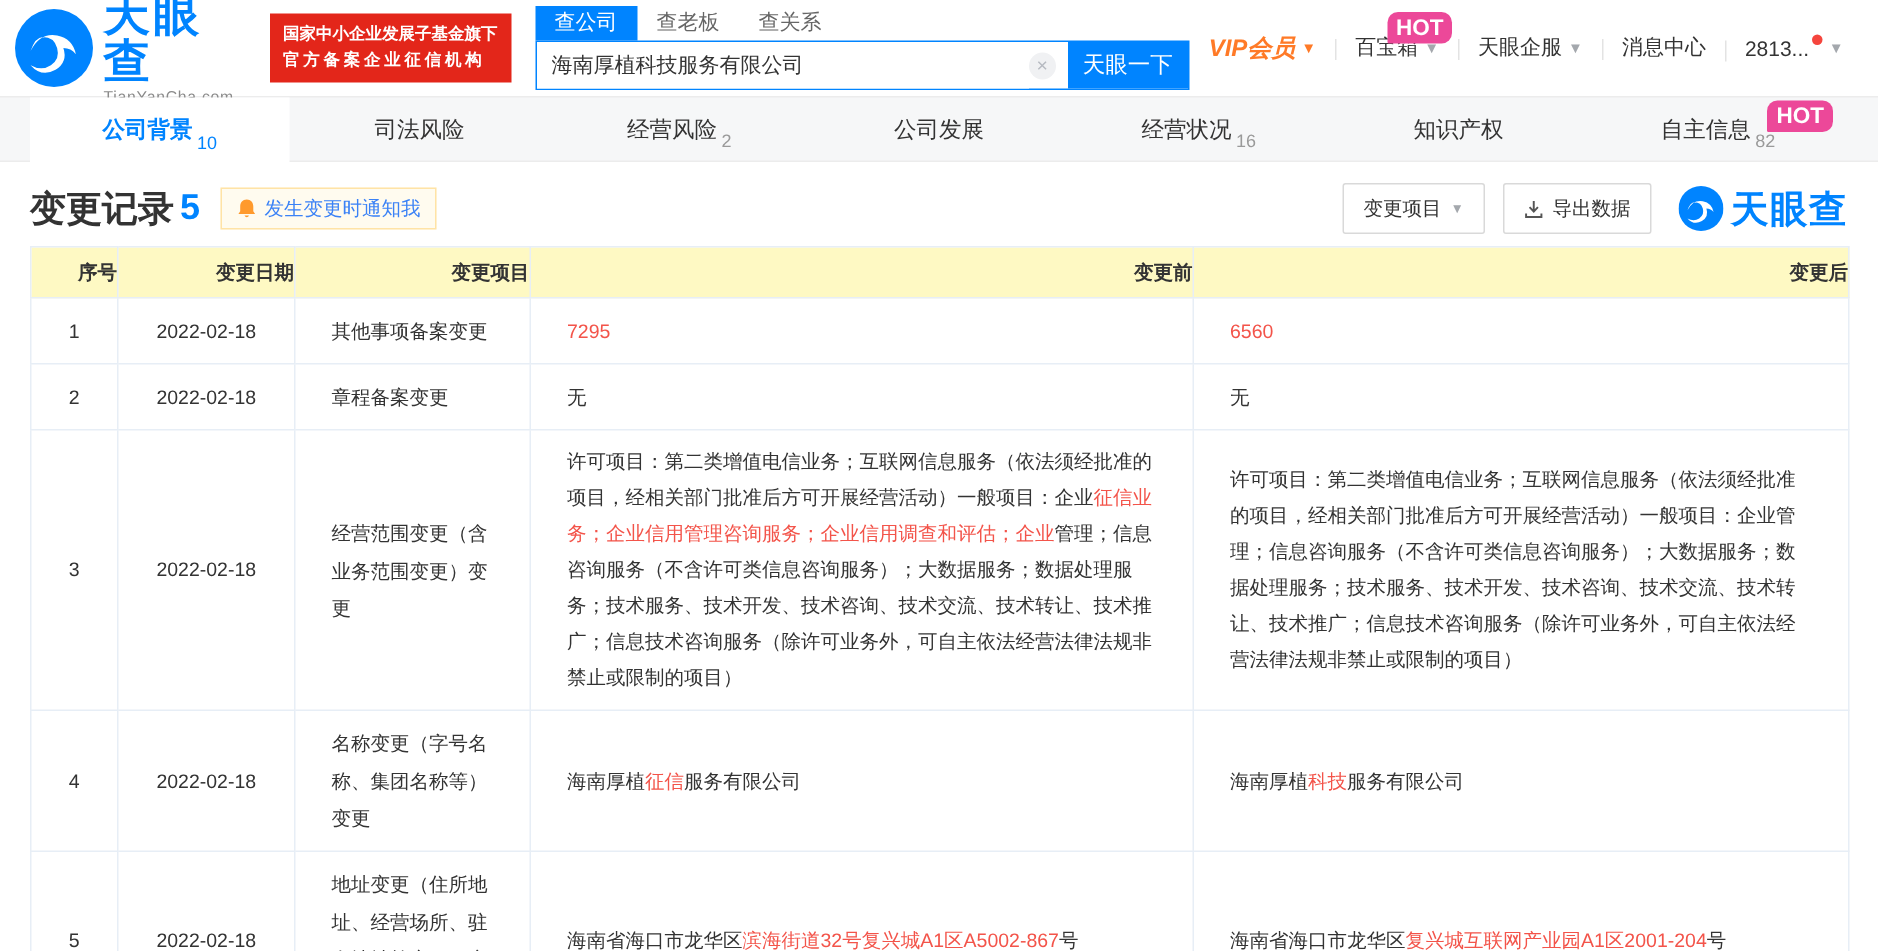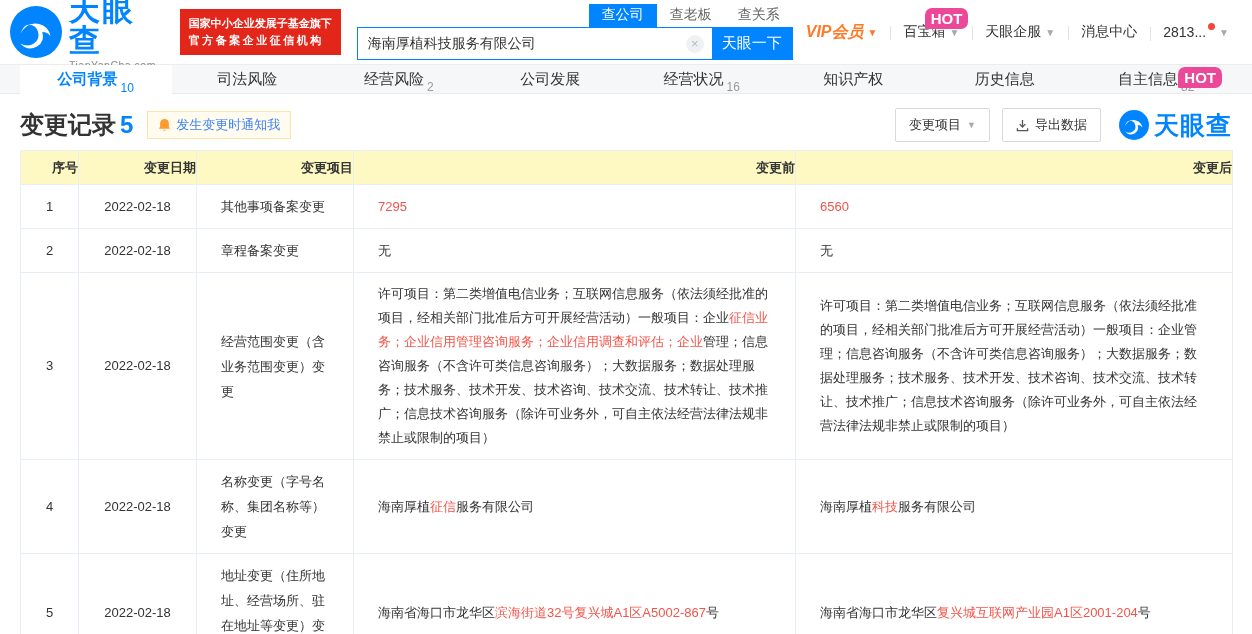--- a/index.html
+++ b/index.html
@@ -10,21 +10,21 @@
   .hdr { display:flex; align-items:center; height:64px; padding:0 10px; background:#fff; }
   .logo { display:flex; align-items:center; gap:7px; cursor:pointer; }
   .logo-icon { width:52px; height:52px; flex:none; }
   .logo-title { font-size:31px; font-weight:700; color:#0084ff; letter-spacing:2px; line-height:1; }
   .logo-sub { font-size:10.5px; color:#8a8a8a; letter-spacing:.5px; margin-top:3px; }
   .gov-badge { margin-left:12px; background:#e3261a; color:#fff; padding:6px 9px;
     font-size:11px; font-weight:700; line-height:1.55; white-space:nowrap; }
   .gov-badge .l2 { letter-spacing:2.5px; }
 
   .search { margin-left:16px; width:437px; }
-  .search-tabs { display:flex; font-size:14px;justify-content:flex-end; }
+  .search-tabs { display:flex; font-size:14px; }
   .search-tab { padding:2px 13px 3px; color:#666; cursor:pointer; }
   .search-tab.active { background:#0084ff; color:#fff; }
   .search-box { display:flex; height:33px; border:1px solid #0084ff; }
   .search-box input { flex:1; border:none; outline:none; padding:0 10px; font-size:14px; color:#333;
     font-family:inherit; min-width:0; }
   .clear { align-self:center; width:18px; height:18px; border-radius:50%; background:#f0f1f3;
     color:#b6bac1; font-size:13px; line-height:17px; text-align:center; margin-right:8px; cursor:pointer; flex:none; }
   .go-btn { width:80px; background:#0084ff; color:#fff; border:none; font-size:15px; cursor:pointer;
     font-family:inherit; flex:none; }
 
@@ -36,21 +36,21 @@
   .tr-item.vip { color:#ff7a27; font-weight:700; font-style:italic; font-size:16px; }
   .caret { color:#a4a8ad; font-size:10px; }
   .tr-item.vip .caret { color:#ff7a27; }
   .hot-badge { position:absolute; top:-15px; right:4px; background:#ec4899; color:#fff;
     font-size:15px; font-weight:700; font-style:normal; padding:1.5px 6px; border-radius:7px 7px 7px 1px;
     line-height:1.2; }
   .red-dot { width:7px; height:7px; border-radius:50%; background:#f5453d;
     display:inline-block; margin:-12px 0 0 -2px; }
 
   
-  .tabbar { display:flex; height:30px; background:#f6f7f8; border-top:1px solid #ececec;
+  .tabbar { display:flex; height:44px; background:#f6f7f8; border-top:1px solid #ececec;
     border-bottom:1px solid #ececec; padding:0 20px; }
   .tab { flex:1; display:flex; align-items:center; justify-content:center; gap:3px;
     font-size:15px; color:#333; cursor:pointer; position:relative; }
   .tab .cnt { font-size:12px; color:#9a9a9a; margin-top:16px; }
   .tab.active { background:#fff; color:#0084ff; font-weight:700; margin-bottom:-1px; }
   .tab.active .cnt { color:#0084ff; font-weight:400; }
   .tab .hot-badge { top:2px; right:10px; }
 
   
   main { padding:0 20px; }
@@ -152,23 +152,20 @@
       <span>公司发展</span>
     </div>
     <div class="tab">
       <span>经营状况</span>
       <span class="cnt">16</span>
     </div>
     <div class="tab">
       <span>知识产权</span>
     </div>
     <div class="tab">
-      <span>历史信息</span>
-    </div>
-    <div class="tab">
       <span>自主信息</span>
       <span class="cnt">82</span>
       <span class="hot-badge">HOT</span>
     </div>
   </nav>
 
 <main>
   <div class="section-head">
     <span class="sec-title">变更记录</span>
     <span class="sec-title sec-cnt">5</span>

